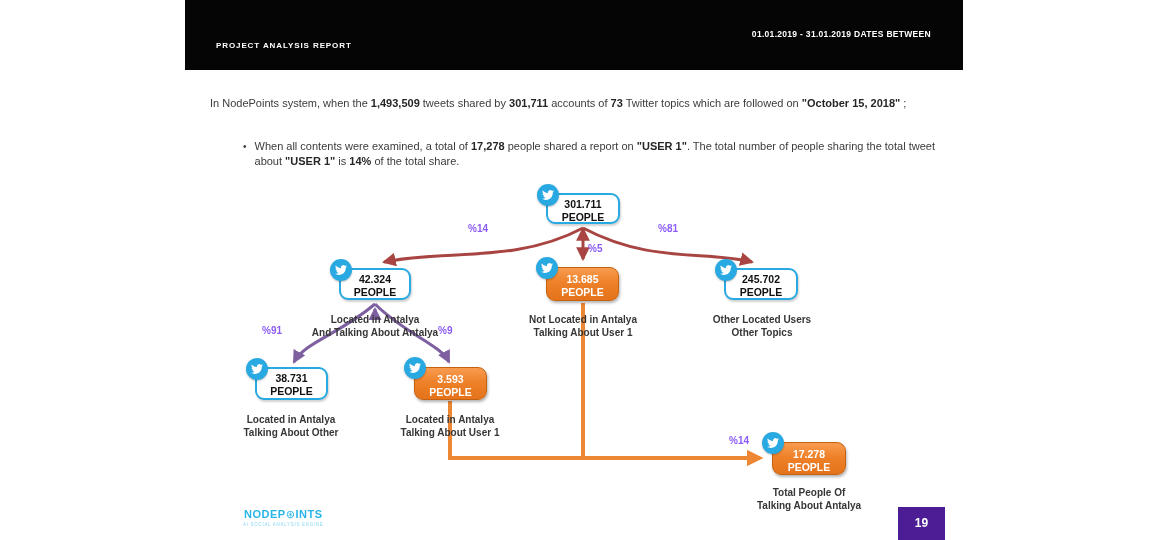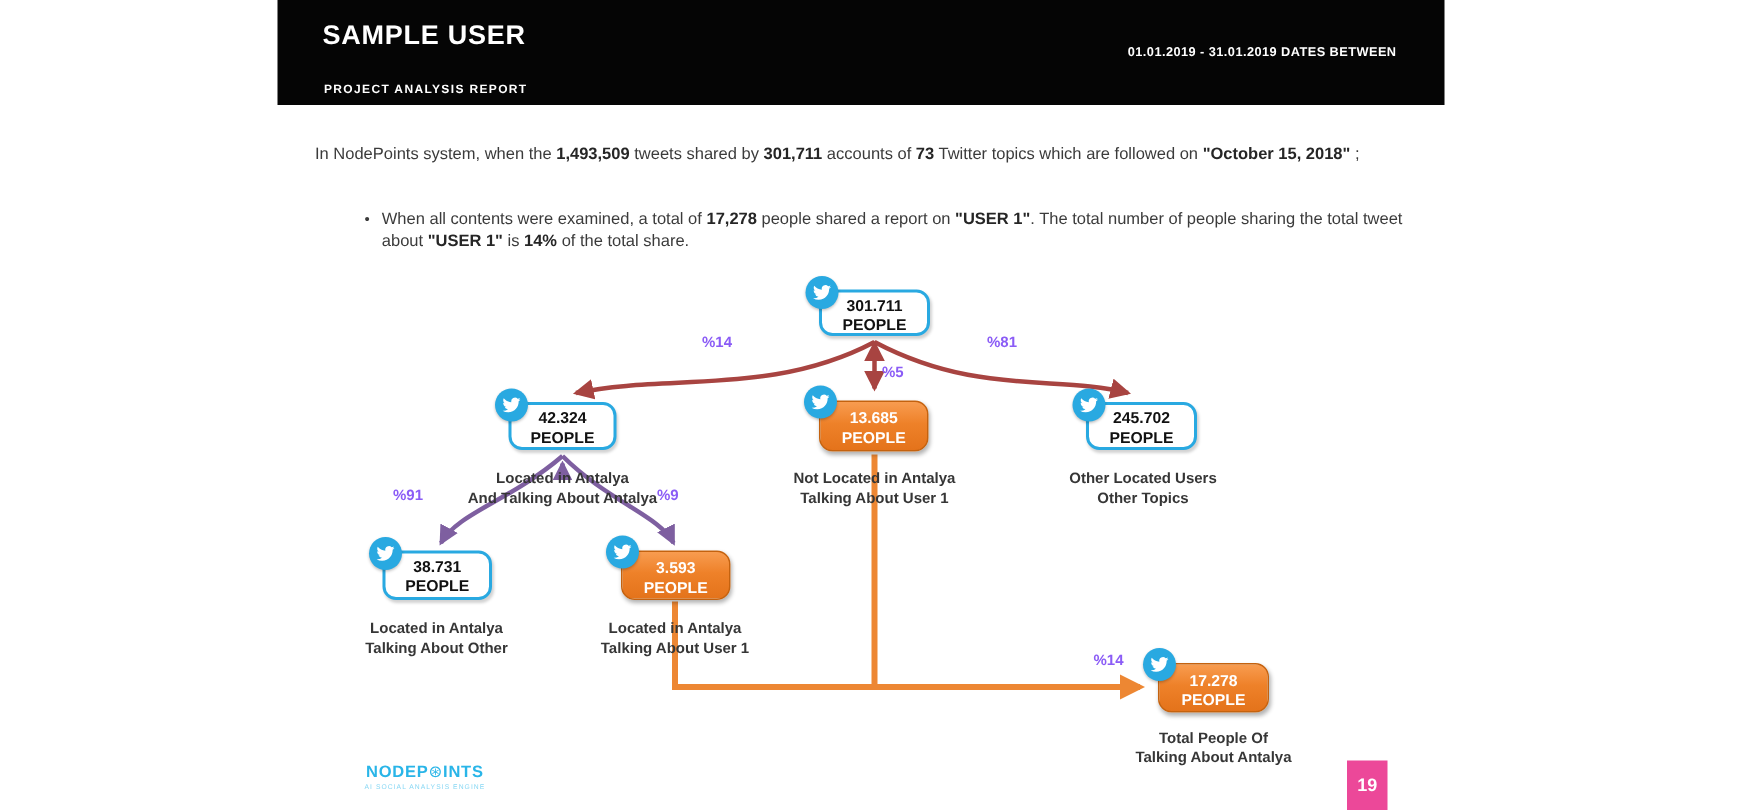--- a/index.html
+++ b/index.html
@@ -1,21 +1,21 @@
 <!DOCTYPE html>
 <html><head>
 <meta charset="utf-8">
 <style>
   html,body{margin:0;padding:0;background:#fff;}
   .canvas{position:relative;width:1170px;height:540px;background:#ffffff;overflow:hidden;
           font-family:"Liberation Sans",sans-serif;}
   
   .header{position:absolute;left:185px;top:0;width:778px;height:70px;background:#050505;color:#fff;}
   .header .title{position:absolute;left:30px;top:13px;font-size:18px;font-weight:bold;letter-spacing:.5px;}
-  .header .subtitle{position:absolute;left:31px;top:41px;font-size:8px;font-weight:bold;letter-spacing:.9px;margin-top:14px;}
+  .header .subtitle{position:absolute;left:31px;top:41px;font-size:8px;font-weight:bold;letter-spacing:.9px;}
   .header .daterange{position:absolute;right:32px;top:29px;font-size:8.5px;font-weight:bold;letter-spacing:.3px;}
   
   .intro{position:absolute;left:210px;top:96px;width:760px;font-size:11px;line-height:15px;color:#3b3b3b;}
   .intro b,.bullet b{color:#262626;}
   .bullet{position:absolute;left:243px;top:139px;width:714px;display:flex;font-size:11px;line-height:15px;color:#3b3b3b;}
   .bullet .dot{margin-right:8px;font-size:10px;line-height:15px;color:#3b3b3b;}
   
   .diagram{position:absolute;inset:0;margin-top:12px;}
   svg.connectors{position:absolute;left:0;top:0;}
   .node{position:absolute;border-radius:9px;text-align:center;font-weight:bold;font-size:10.5px;
@@ -28,30 +28,29 @@
         box-shadow:0 1px 2px rgba(0,0,0,.25);}
   .twicon svg{width:12px;height:12px;fill:#fff;}
   .caption{position:absolute;width:176px;text-align:center;font-size:10px;font-weight:bold;
         line-height:13px;color:#363636;z-index:3;}
   .pct{position:absolute;font-size:10px;font-weight:bold;color:#8b5cf6;z-index:3;}
   
   .logo{position:absolute;left:243px;top:508px;text-align:center;z-index:3;}
   .logo .word{font-size:11px;font-weight:bold;letter-spacing:.5px;color:#29B5E8;}
   .logo .word .gear{color:#29B5E8;font-weight:normal;}
   .logo .tagline{font-size:4.5px;letter-spacing:.7px;color:#8AD8F4;margin-top:1px;}
-  .pagebox{position:absolute;left:898px;top:507px;width:27px;height:33px;background:#ec4899;
+  .pagebox{position:absolute;left:898px;top:507px;width:47px;height:33px;background:#4c1d95;
         color:#fff;font-size:12px;font-weight:bold;text-align:center;line-height:33px;}
 </style>
 </head>
 <body>
 
 <div class="canvas">
 
   <div class="header">
-    <div class="title">SAMPLE USER</div>
     <div class="subtitle">PROJECT ANALYSIS REPORT</div>
     <div class="daterange">01.01.2019 - 31.01.2019 DATES BETWEEN</div>
   </div>
 
   <div class="intro"><span>In NodePoints system, when the </span><b>1,493,509</b><span> tweets shared by </span><b>301,711</b><span> accounts of </span><b>73</b><span> Twitter topics which are followed on </span><b>"October 15, 2018"</b><span> ;</span></div>
 
   <div class="bullet">
     <span class="dot">•</span>
     <span><span>When all contents were examined, a total of </span><b>17,278</b><span> people shared a report on </span><b>"USER 1"</b><span>. The total number of people sharing the total tweet about </span><b>"USER 1"</b><span> is </span><b>14%</b><span> of the total share.</span></span>
   </div>

